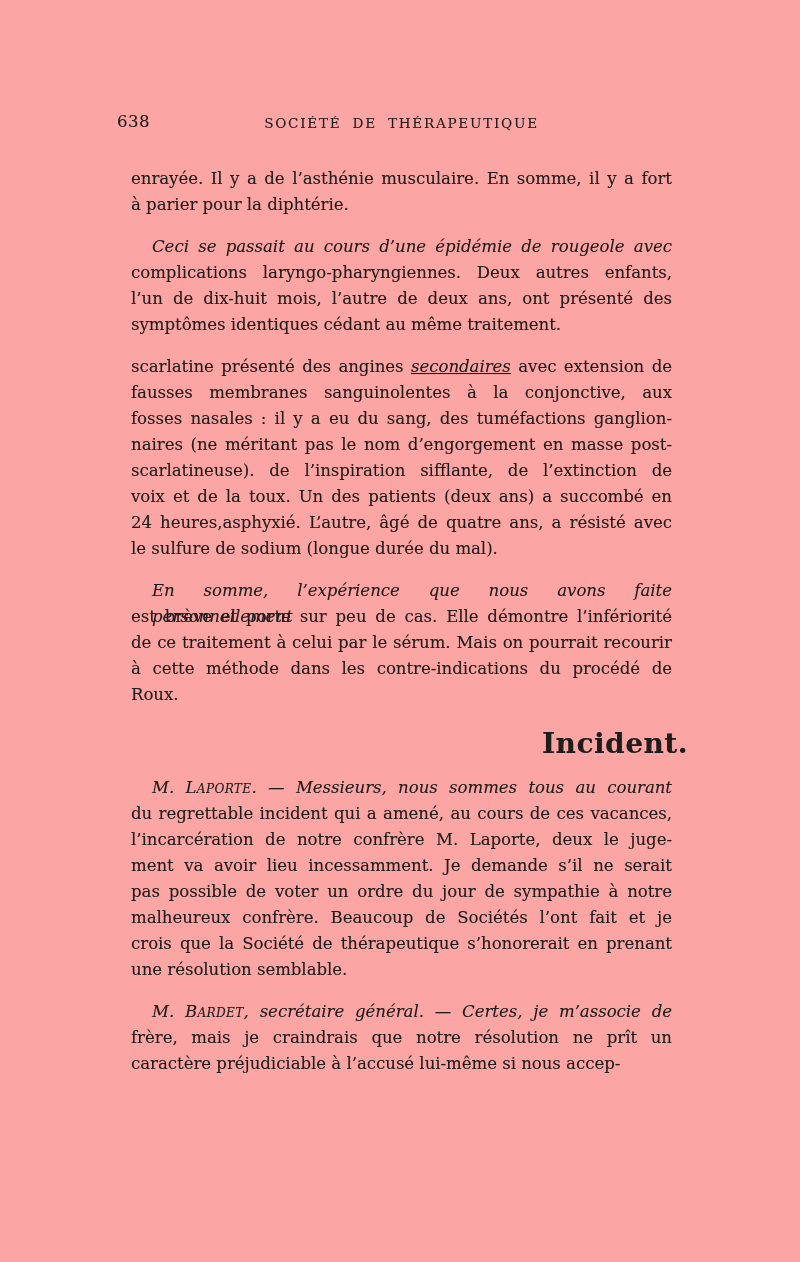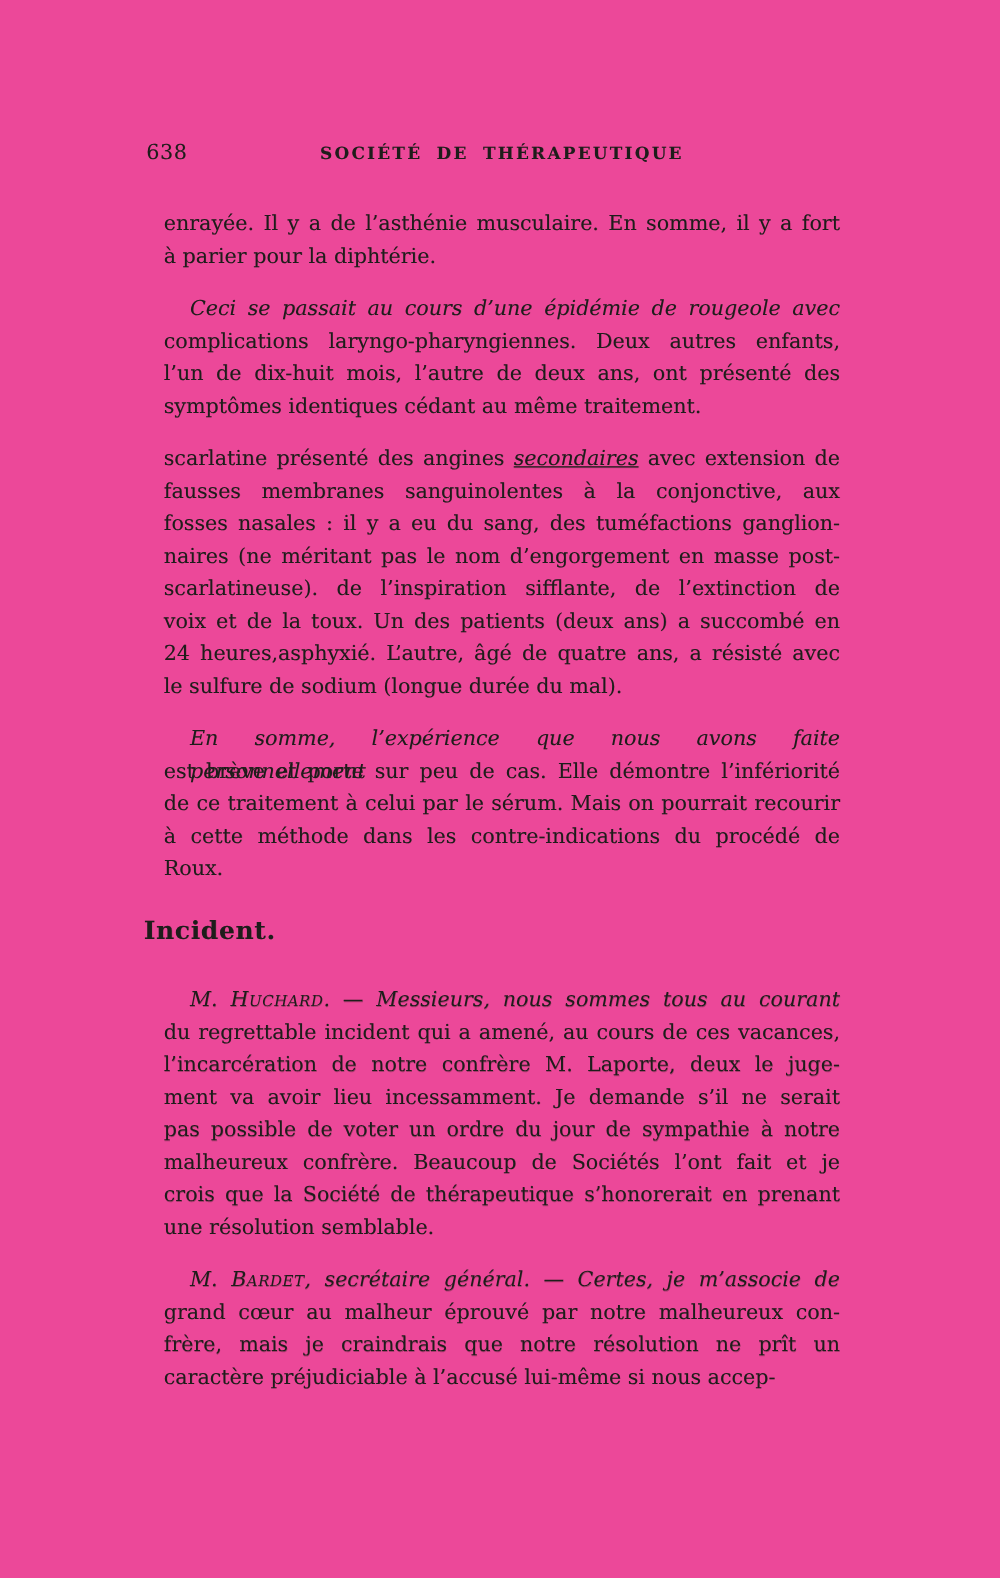--- a/index.html
+++ b/index.html
@@ -4,21 +4,21 @@
 <style>
   html, body {
     margin: 0;
     padding: 0;
     background: #ffffff;
   }
   .sheet {
     position: relative;
     width: 800px;
     height: 1262px;
-    background: #ec4899;
+    background: #fca5a5;
     font-family: "DejaVu Serif", serif;
     color: #1e1d1b;
     overflow: hidden;
     text-shadow: 0.25px 0.25px 0.2px rgba(45, 40, 35, 0.35);
   }
   .running-header {
     position: absolute;
     top: 112px;
     left: 115px;
     width: 573px;
@@ -31,21 +31,21 @@
     font-size: 16.5px;
     letter-spacing: 0.5px;
   }
   .running-title {
     position: absolute;
     left: 0;
     right: 0;
     top: 3px;
     text-align: center;
     font-size: 13.5px;
-    font-weight: 700;
+    font-weight: 400;
     letter-spacing: 1.8px;
     word-spacing: 5px;
   }
   .page-body {
     position: absolute;
     top: 150px;
     left: 115px;
     width: 573px;
     font-size: 16.5px;
     line-height: 26px;
@@ -56,26 +56,26 @@
     text-align: justify;
     text-align-last: justify;
     height: 26px;
     overflow: visible;
   }
   .line.last { text-align-last: left; }
   .line.indent { padding-left: 21px; font-style: italic; }
   .it { font-style: italic; text-decoration: underline; }
   .sc { font-variant: small-caps; letter-spacing: 0.4px; }
   .heading {
-    text-align: left;
+    text-align: right;
     font-weight: 700;
-    font-size: 20px;
+    font-size: 28px;
     line-height: 26px;
     margin-top: 23px;
-    margin-bottom: 30px;
+    margin-bottom: 18px;
     letter-spacing: 0.5px;
   }
 </style>
 </head>
 <body>
 
 <div class="sheet">
   <div class="running-header">
     <span class="page-number">638</span>
     <span class="running-title">SOCIÉTÉ DE THÉRAPEUTIQUE</span>
@@ -103,29 +103,28 @@
       </div>
       <div class="paragraph">
         <div class="line indent"><span>En somme, l’expérience que nous avons faite personnellement</span></div>
         <div class="line"><span>est brève et porte sur peu de cas.  Elle démontre l’infériorité</span></div>
         <div class="line"><span>de ce traitement à celui par le sérum. Mais on pourrait recourir</span></div>
         <div class="line"><span>à cette méthode dans les contre-indications du procédé de</span></div>
         <div class="line last"><span>Roux.</span></div>
       </div>
       <div class="heading">Incident.</div>
       <div class="paragraph">
-        <div class="line indent"><span>M. </span><span class="sc">Huchard</span><span>. — Messieurs, nous sommes tous au courant</span></div>
+        <div class="line indent"><span>M. </span><span class="sc">Laporte</span><span>. — Messieurs, nous sommes tous au courant</span></div>
         <div class="line"><span>du regrettable incident qui a amené, au cours de ces vacances,</span></div>
         <div class="line"><span>l’incarcération de notre confrère M. Laporte, deux le juge-</span></div>
         <div class="line"><span>ment va avoir lieu incessamment. Je demande s’il ne serait</span></div>
         <div class="line"><span>pas possible de voter un ordre du jour de sympathie à notre</span></div>
         <div class="line"><span>malheureux confrère. Beaucoup de Sociétés l’ont fait et je</span></div>
         <div class="line"><span>crois que la Société de thérapeutique s’honorerait en prenant</span></div>
         <div class="line last"><span>une résolution semblable.</span></div>
       </div>
       <div class="paragraph spaced">
         <div class="line indent"><span>M. </span><span class="sc">Bardet</span><span>, secrétaire général. — Certes, je m’associe de</span></div>
-        <div class="line"><span>grand cœur au malheur éprouvé par notre malheureux con-</span></div>
         <div class="line"><span>frère, mais je craindrais que notre résolution ne prît un</span></div>
         <div class="line last"><span>caractère préjudiciable à l’accusé lui-même si nous accep-</span></div>
       </div>
     </div>
 </div>
 
 </body></html>

